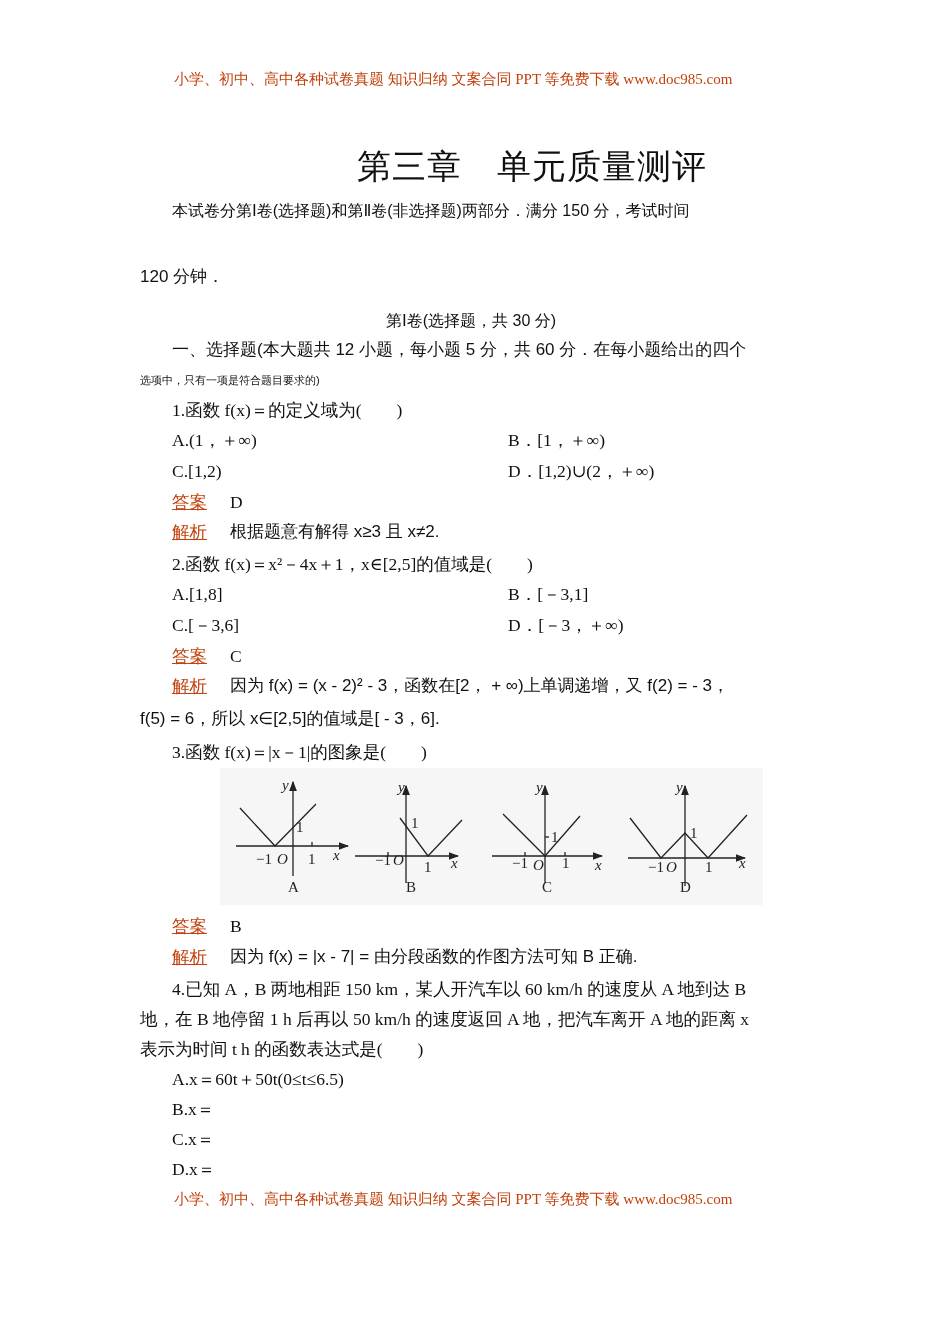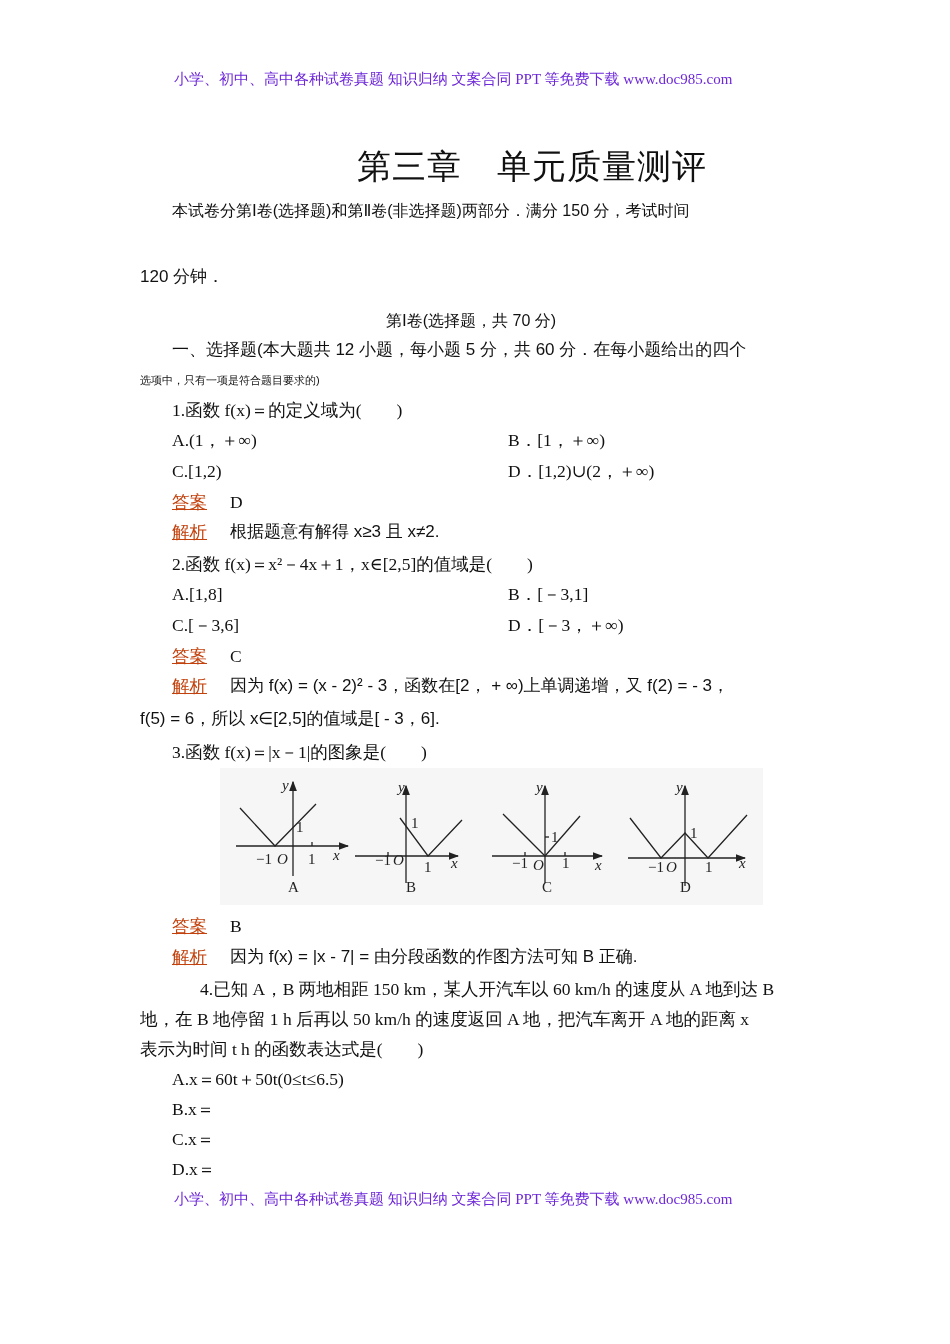--- a/index.html
+++ b/index.html
@@ -1,38 +1,38 @@
 <!DOCTYPE html>
 <html><head>
 <meta charset="utf-8">
 <style>
   html, body { margin: 0; padding: 0; background: #ffffff; }
   body { width: 950px; height: 1344px; position: relative; overflow: hidden;
          font-family: "Liberation Serif", "DejaVu Serif", serif; color: #111; }
   .abs { position: absolute; white-space: nowrap; }
-  .hdr { font-size: 15px; color: #6d28d9; }
+  .hdr { font-size: 15px; color: #c2410c; }
   .title { font-size: 34px; letter-spacing: 1px; }
   .body-l { font-size: 17.5px; line-height: 22px; }
   .sans { font-family: "Liberation Sans", "DejaVu Sans", sans-serif; }
   .red { color: #c2410c; font-family: "Liberation Sans", "DejaVu Sans", sans-serif; text-decoration: underline; }
   .graphs { position: absolute; left: 220px; top: 768px; width: 543px; height: 137px; background: #f6f6f6; }
   .graphs svg { display: block; }
   .graphs text { font-family: "Liberation Serif", serif; font-size: 15px; fill: #222; }
 </style>
 </head>
 <body>
 
 <div class="abs hdr" style="left:174px; top:70px;">小学、初中、高中各种试卷真题 知识归纳 文案合同 PPT 等免费下载   www.doc985.com</div>
 
 <div class="abs title" style="left:357px; top:144px;">第三章　单元质量测评</div>
 
 <div class="abs body-l sans" style="left:172px; top:200px; font-size:16px;">本试卷分第Ⅰ卷(选择题)和第Ⅱ卷(非选择题)两部分．满分 150 分，考试时间</div>
 <div class="abs body-l sans" style="left:140px; top:266px; font-size:17px;">120 分钟．</div>
 
-<div class="abs body-l sans" style="left:386px; top:310px; font-size:16px;">第Ⅰ卷(选择题，共 70 分)</div>
+<div class="abs body-l sans" style="left:386px; top:310px; font-size:16px;">第Ⅰ卷(选择题，共 30 分)</div>
 
 <div class="abs body-l sans" style="left:172px; top:339px; font-size:17px;">一、选择题(本大题共 12 小题，每小题 5 分，共 60 分．在每小题给出的四个</div>
 <div class="abs body-l sans" style="left:140px; top:369px; font-size:11px;">选项中，只有一项是符合题目要求的)</div>
 
 <div class="abs body-l" style="left:172px; top:399px;">1.函数 f(x)＝的定义域为(　　)</div>
 <div class="abs body-l" style="left:172px; top:429px;">A.(1，＋∞)</div>
 <div class="abs body-l" style="left:508px; top:429px;">B．[1，＋∞)</div>
 <div class="abs body-l" style="left:172px; top:460px;">C.[1,2)</div>
 <div class="abs body-l" style="left:508px; top:460px;">D．[1,2)∪(2，＋∞)</div>
 <div class="abs body-l red" style="left:172px; top:491px;">答案</div>
@@ -118,21 +118,21 @@
       <text x="460" y="124">D</text>
     </g>
   </svg>
 </div>
 
 <div class="abs body-l red" style="left:172px; top:915px;">答案</div>
 <div class="abs body-l" style="left:230px; top:915px;">B</div>
 <div class="abs body-l red" style="left:172px; top:946px;">解析</div>
 <div class="abs body-l sans" style="left:230px; top:946px; font-size:17px;">因为 f(x) = |x - 7| = 由分段函数的作图方法可知 B 正确.</div>
 
-<div class="abs body-l" style="left:172px; top:978px;margin-left:28px;">4.已知 A，B 两地相距 150 km，某人开汽车以 60 km/h 的速度从 A 地到达 B</div>
+<div class="abs body-l" style="left:172px; top:978px;">4.已知 A，B 两地相距 150 km，某人开汽车以 60 km/h 的速度从 A 地到达 B</div>
 <div class="abs body-l" style="left:140px; top:1008px;">地，在 B 地停留 1 h 后再以 50 km/h 的速度返回 A 地，把汽车离开 A 地的距离 x</div>
 <div class="abs body-l" style="left:140px; top:1038px;">表示为时间 t h 的函数表达式是(　　)</div>
 <div class="abs body-l" style="left:172px; top:1068px;">A.x＝60t＋50t(0≤t≤6.5)</div>
 <div class="abs body-l" style="left:172px; top:1098px;">B.x＝</div>
 <div class="abs body-l" style="left:172px; top:1128px;">C.x＝</div>
 <div class="abs body-l" style="left:172px; top:1158px;">D.x＝</div>
 
 <div class="abs hdr" style="left:174px; top:1190px;">小学、初中、高中各种试卷真题 知识归纳 文案合同 PPT 等免费下载   www.doc985.com</div>
 
 </body></html>

